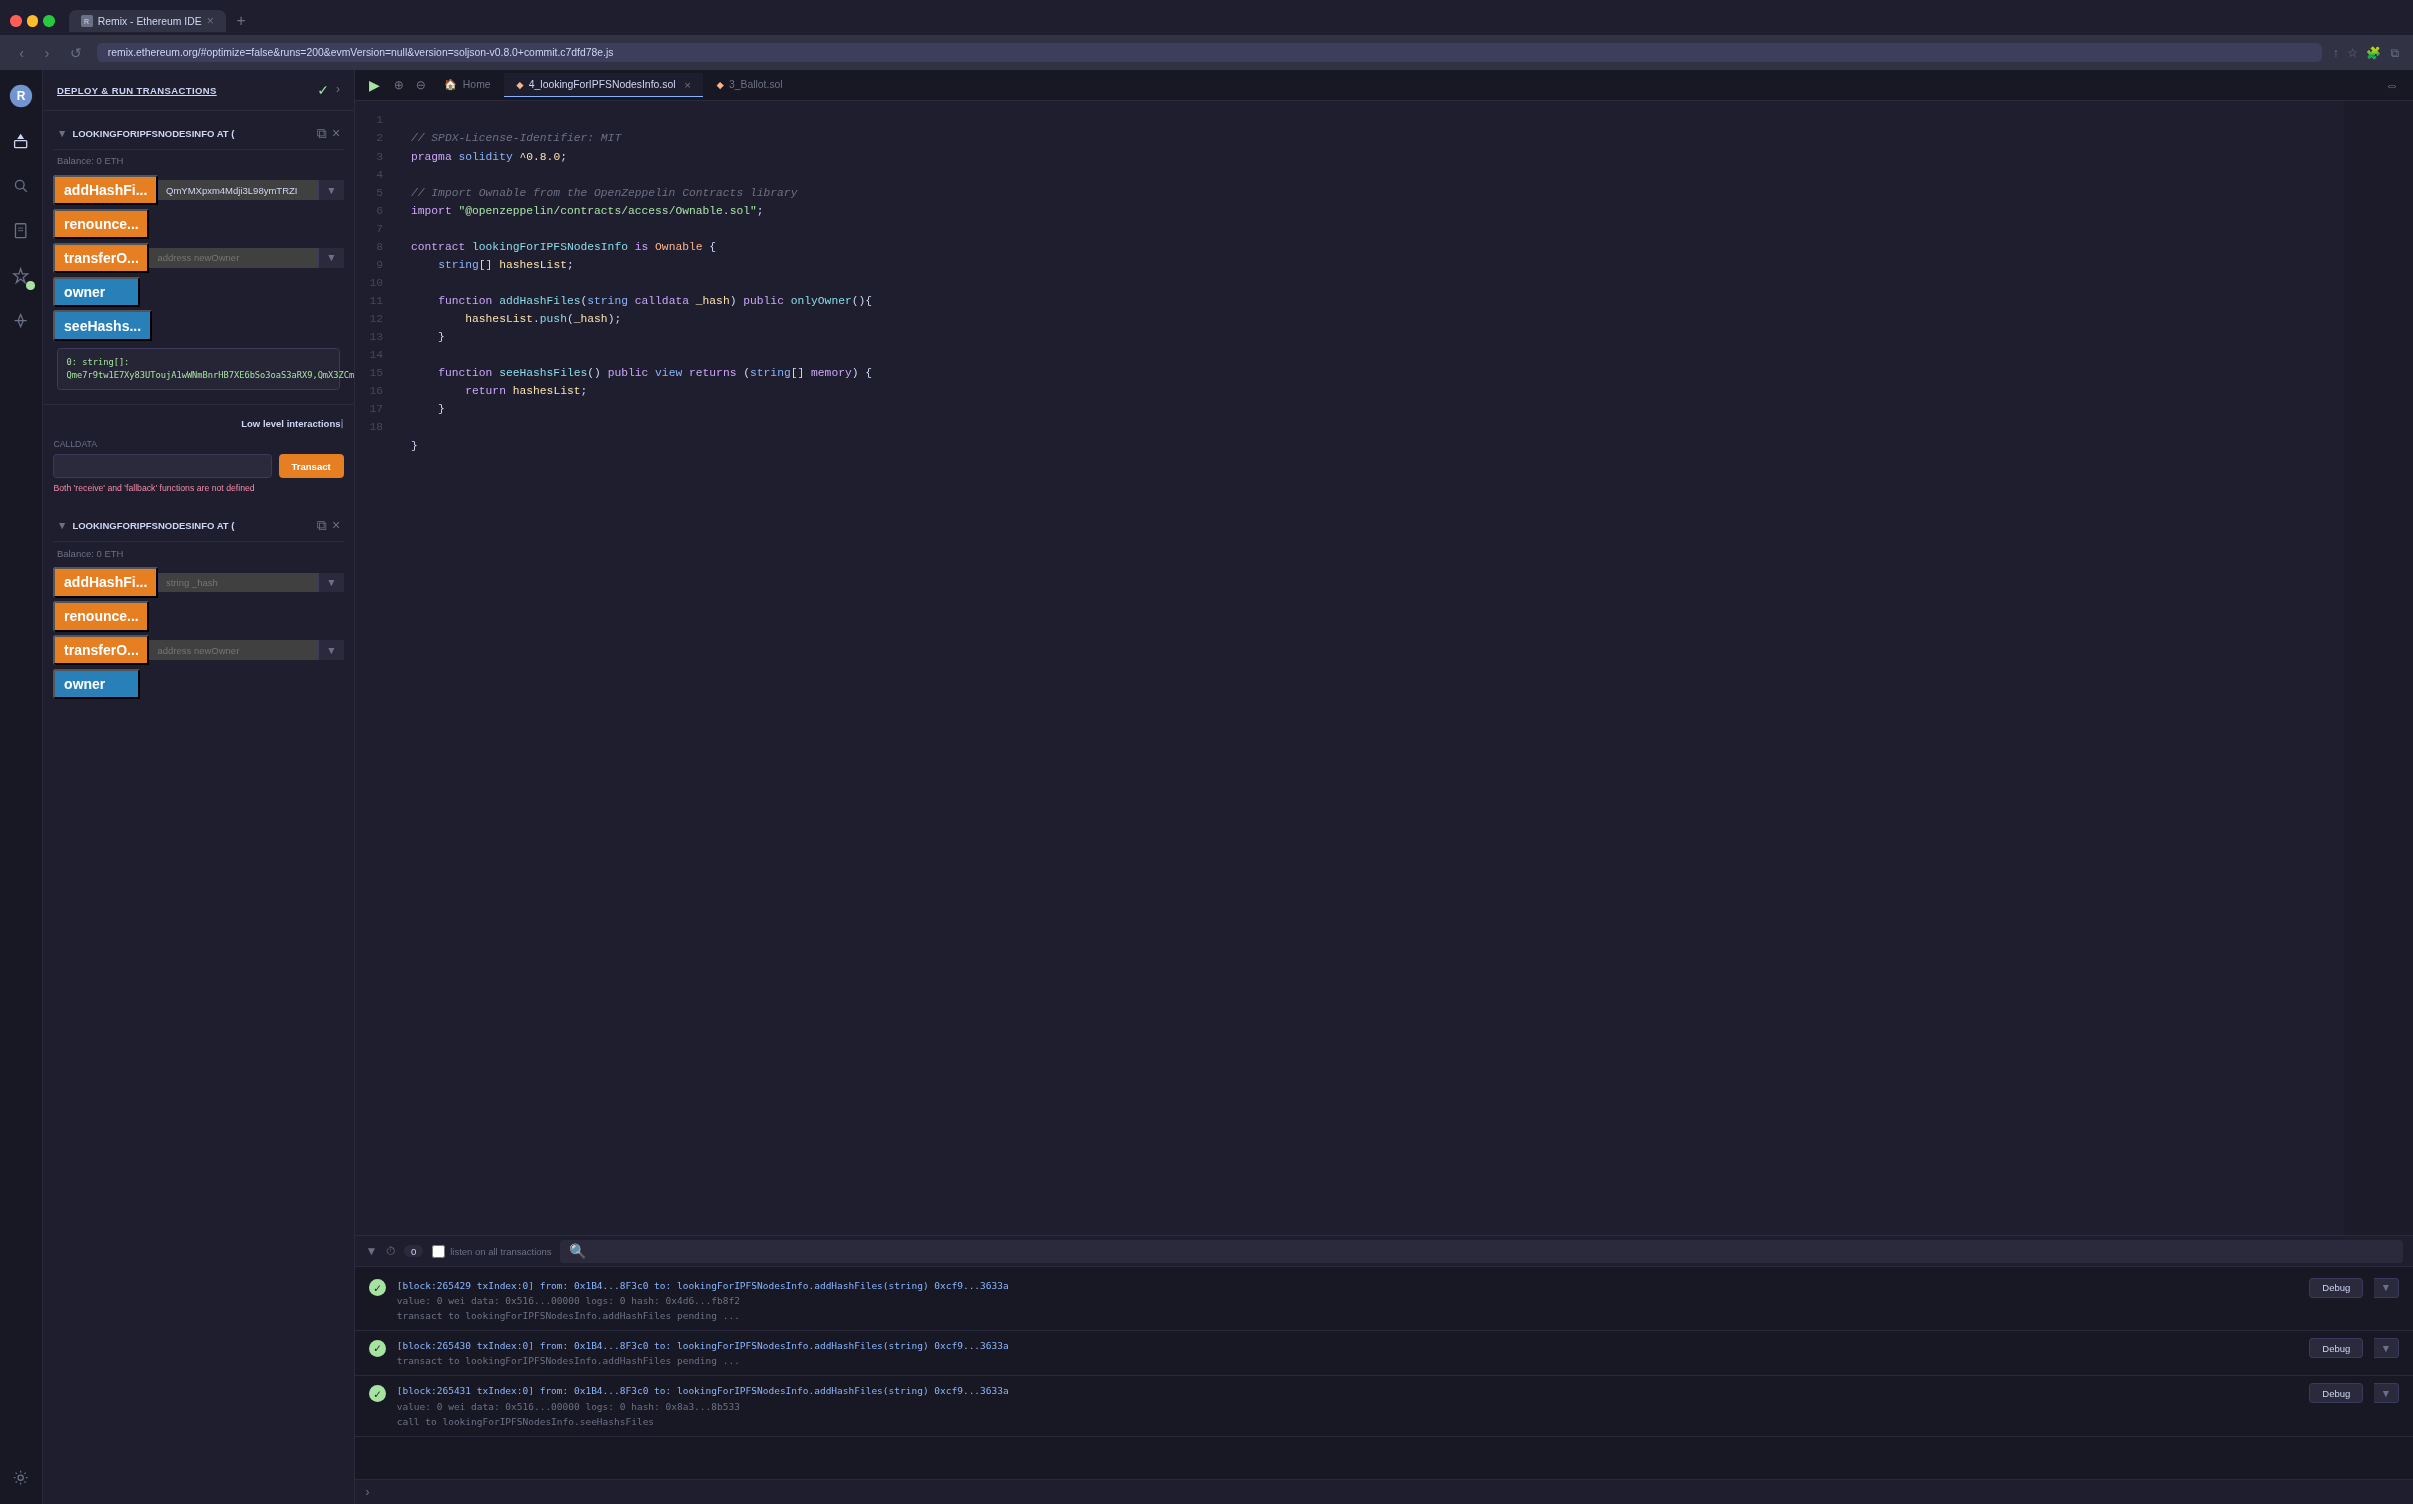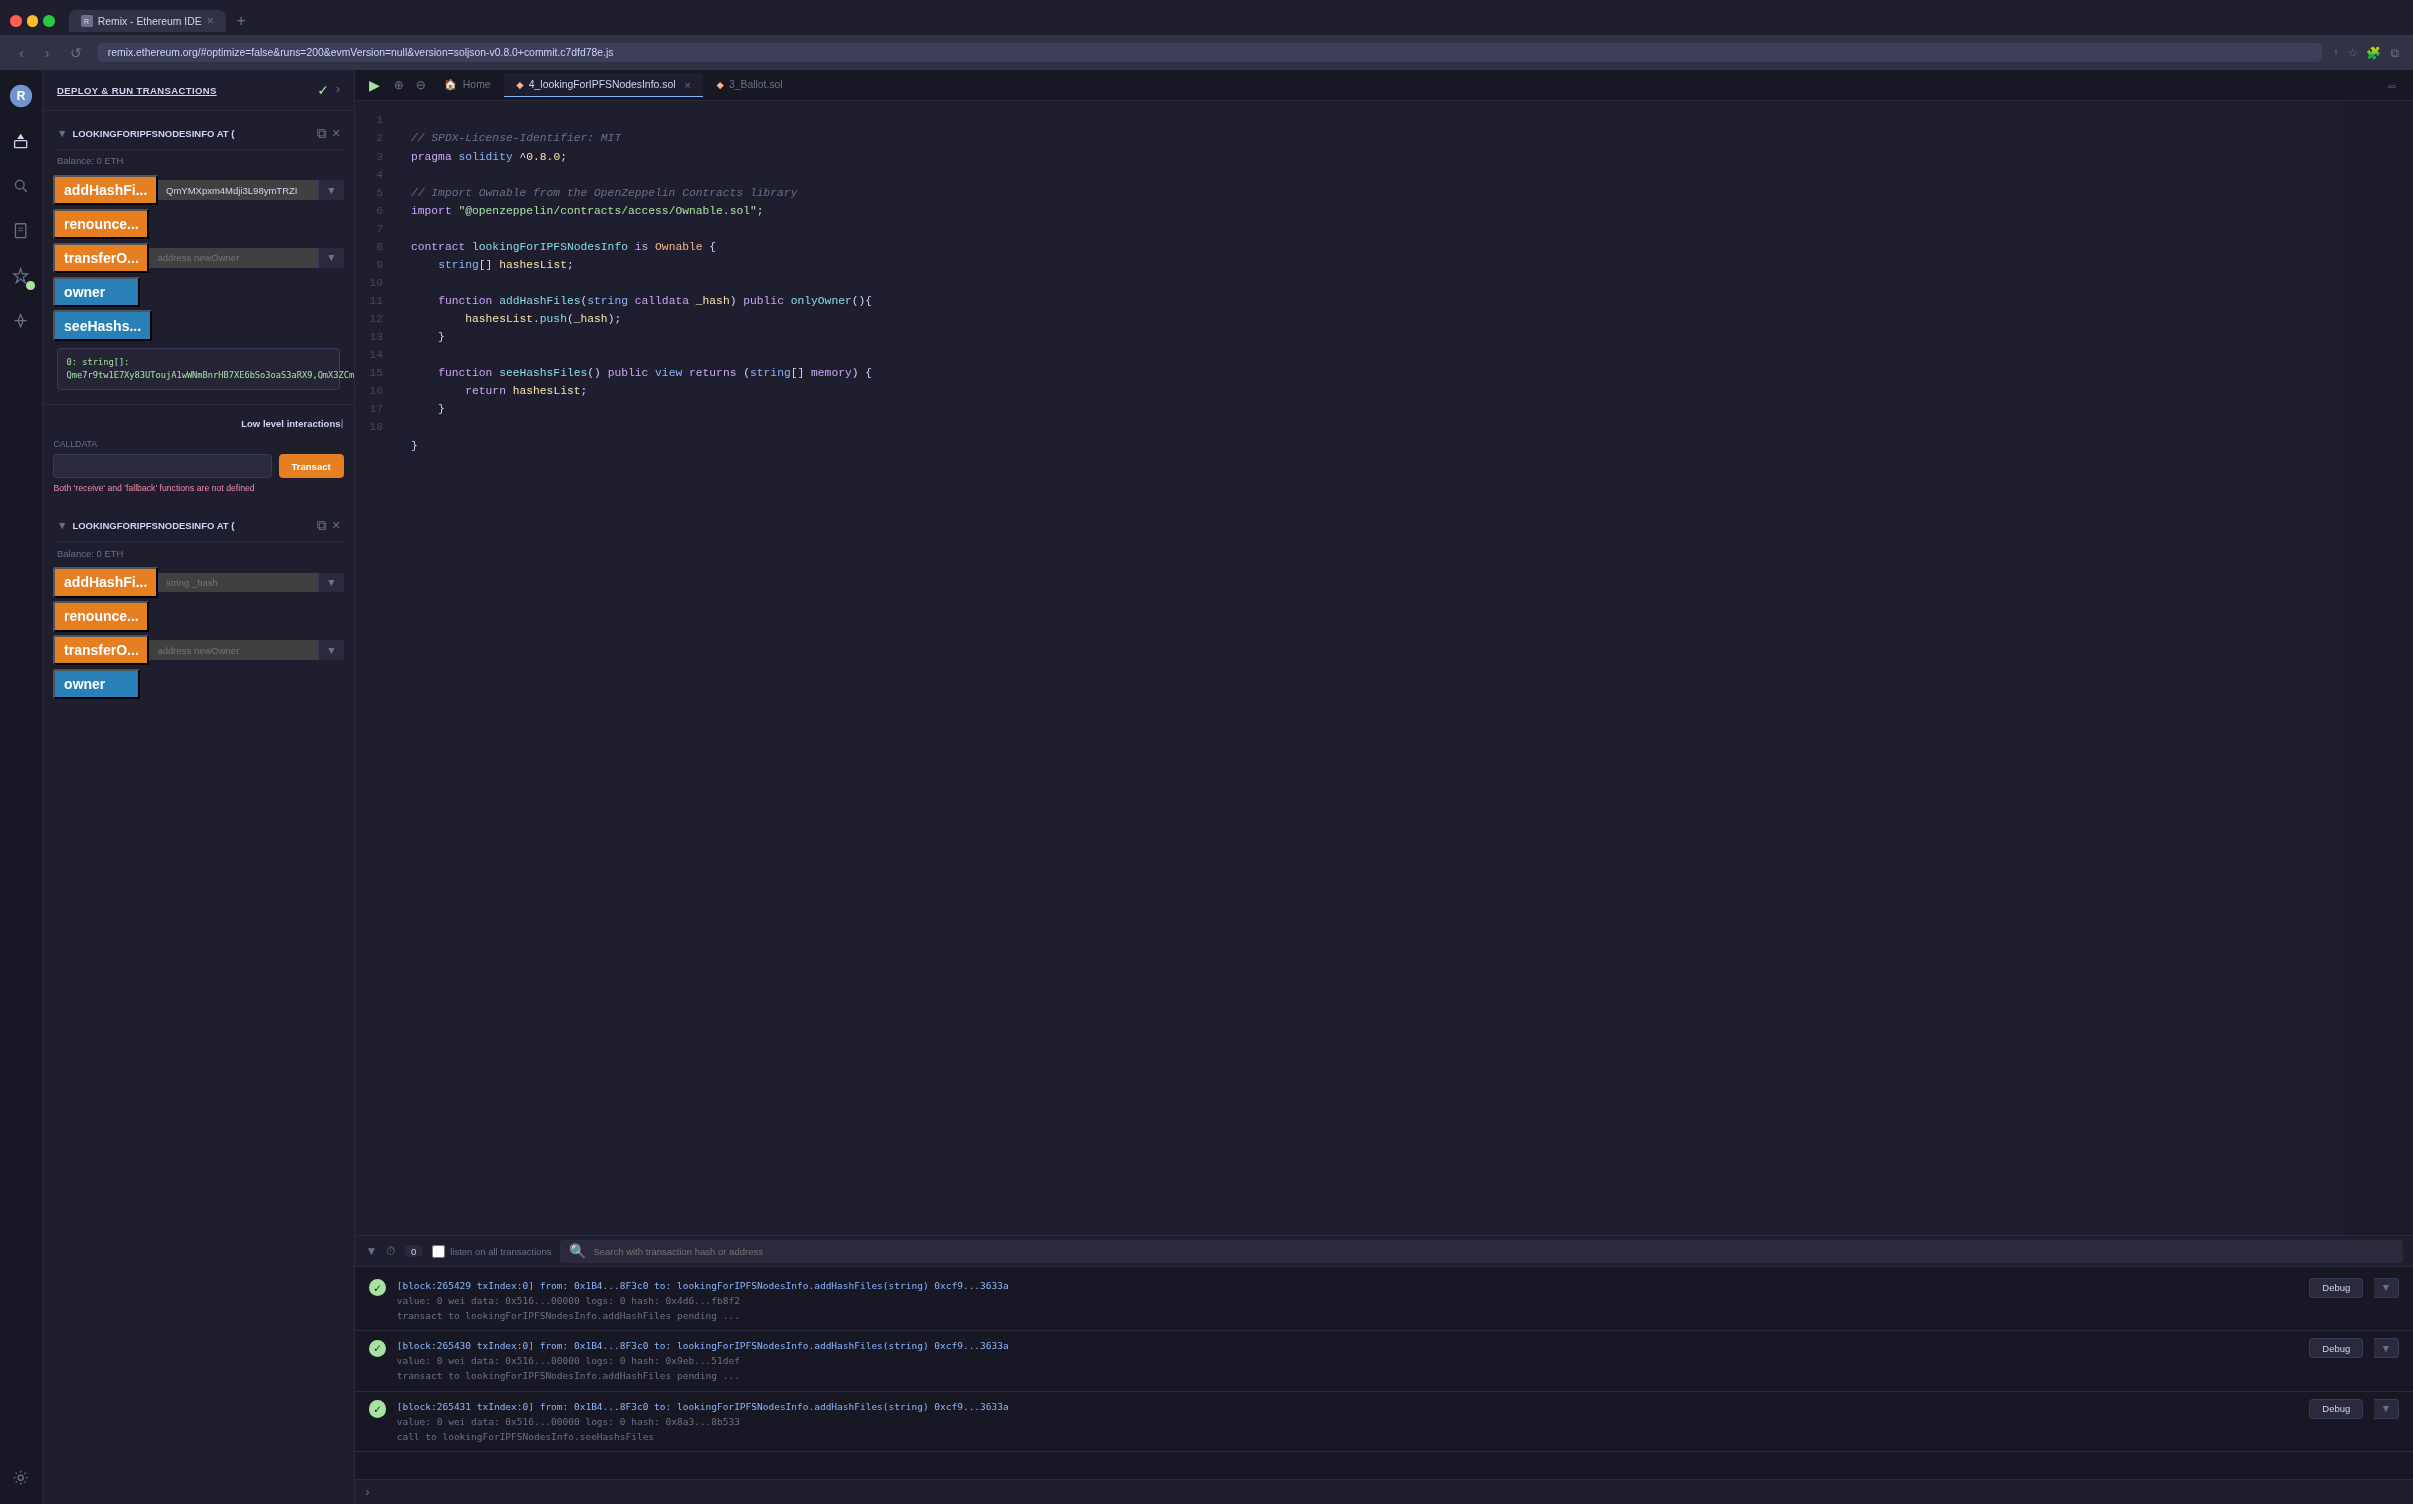--- a/index.html
+++ b/index.html
@@ -334,42 +334,40 @@
       <div class="console-toolbar">
         <span class="console-icon">▼</span>
         <span class="console-icon">⏱</span>
         <span class="console-count">0</span>
         <label class="listen-check">
           <input type="checkbox" style="">
           <span>listen on all transactions</span>
         </label>
         <div class="search-bar">
           <span style="color:#6c7086">🔍</span>
-          <input type="text" placeholder="Search with transaction hash or address" style="">
         </div>
       </div>
 
       <div class="console-entries">
 
         <div class="console-entry">
           <div class="entry-check">✓</div>
           <div class="entry-content">
             <div class="main-line">[block:265429 txIndex:0] from: 0x1B4...8F3c0 to: lookingForIPFSNodesInfo.addHashFiles(string) 0xcf9...3633a</div>
             <div class="sub-line">value: 0 wei data: 0x516...00000 logs: 0 hash: 0x4d6...fb8f2</div>
             <div class="sub-line">transact to lookingForIPFSNodesInfo.addHashFiles pending ...</div>
           </div>
           <button class="debug-btn">Debug</button>
           <button class="debug-expand">▼</button>
         </div>
 
         <div class="console-entry">
           <div class="entry-check">✓</div>
           <div class="entry-content">
             <div class="main-line">[block:265430 txIndex:0] from: 0x1B4...8F3c0 to: lookingForIPFSNodesInfo.addHashFiles(string) 0xcf9...3633a</div>
-            <div class="sub-line">value: 0 wei data: 0x516...00000 logs: 0 hash: 0x9eb...51def</div>
             <div class="sub-line">transact to lookingForIPFSNodesInfo.addHashFiles pending ...</div>
           </div>
           <button class="debug-btn">Debug</button>
           <button class="debug-expand">▼</button>
         </div>
 
         <div class="console-entry">
           <div class="entry-check">✓</div>
           <div class="entry-content">
             <div class="main-line">[block:265431 txIndex:0] from: 0x1B4...8F3c0 to: lookingForIPFSNodesInfo.addHashFiles(string) 0xcf9...3633a</div>

